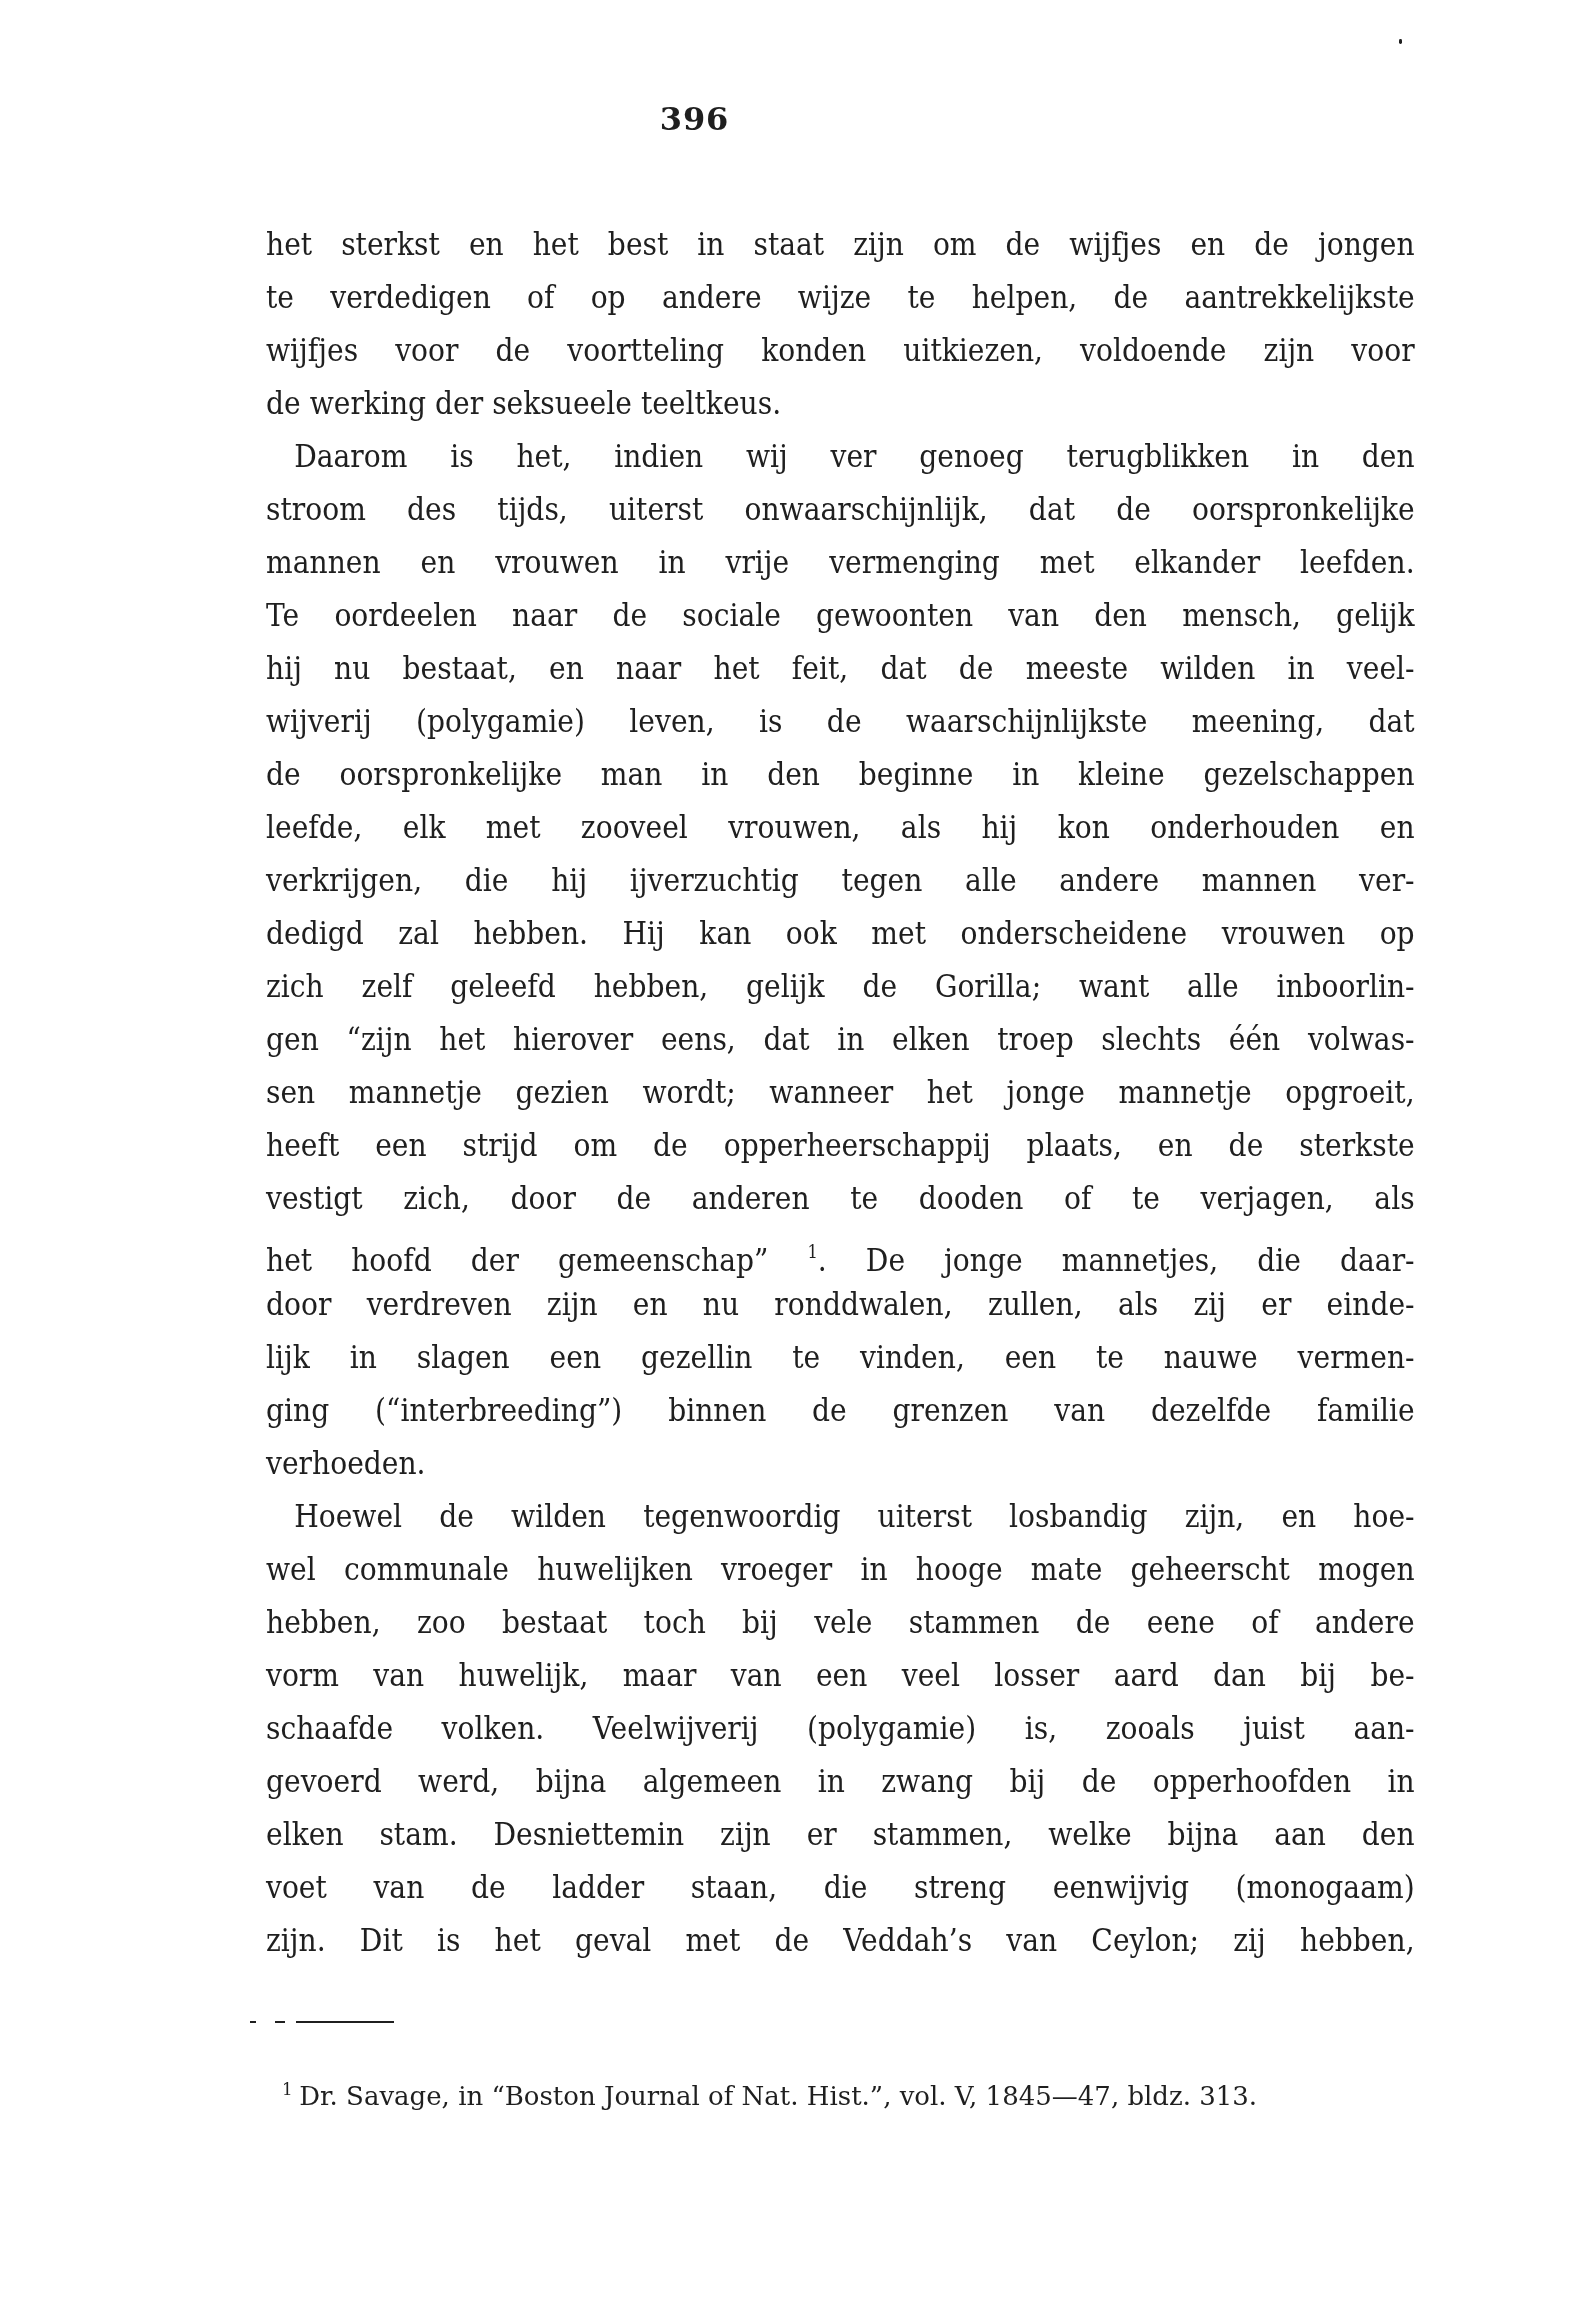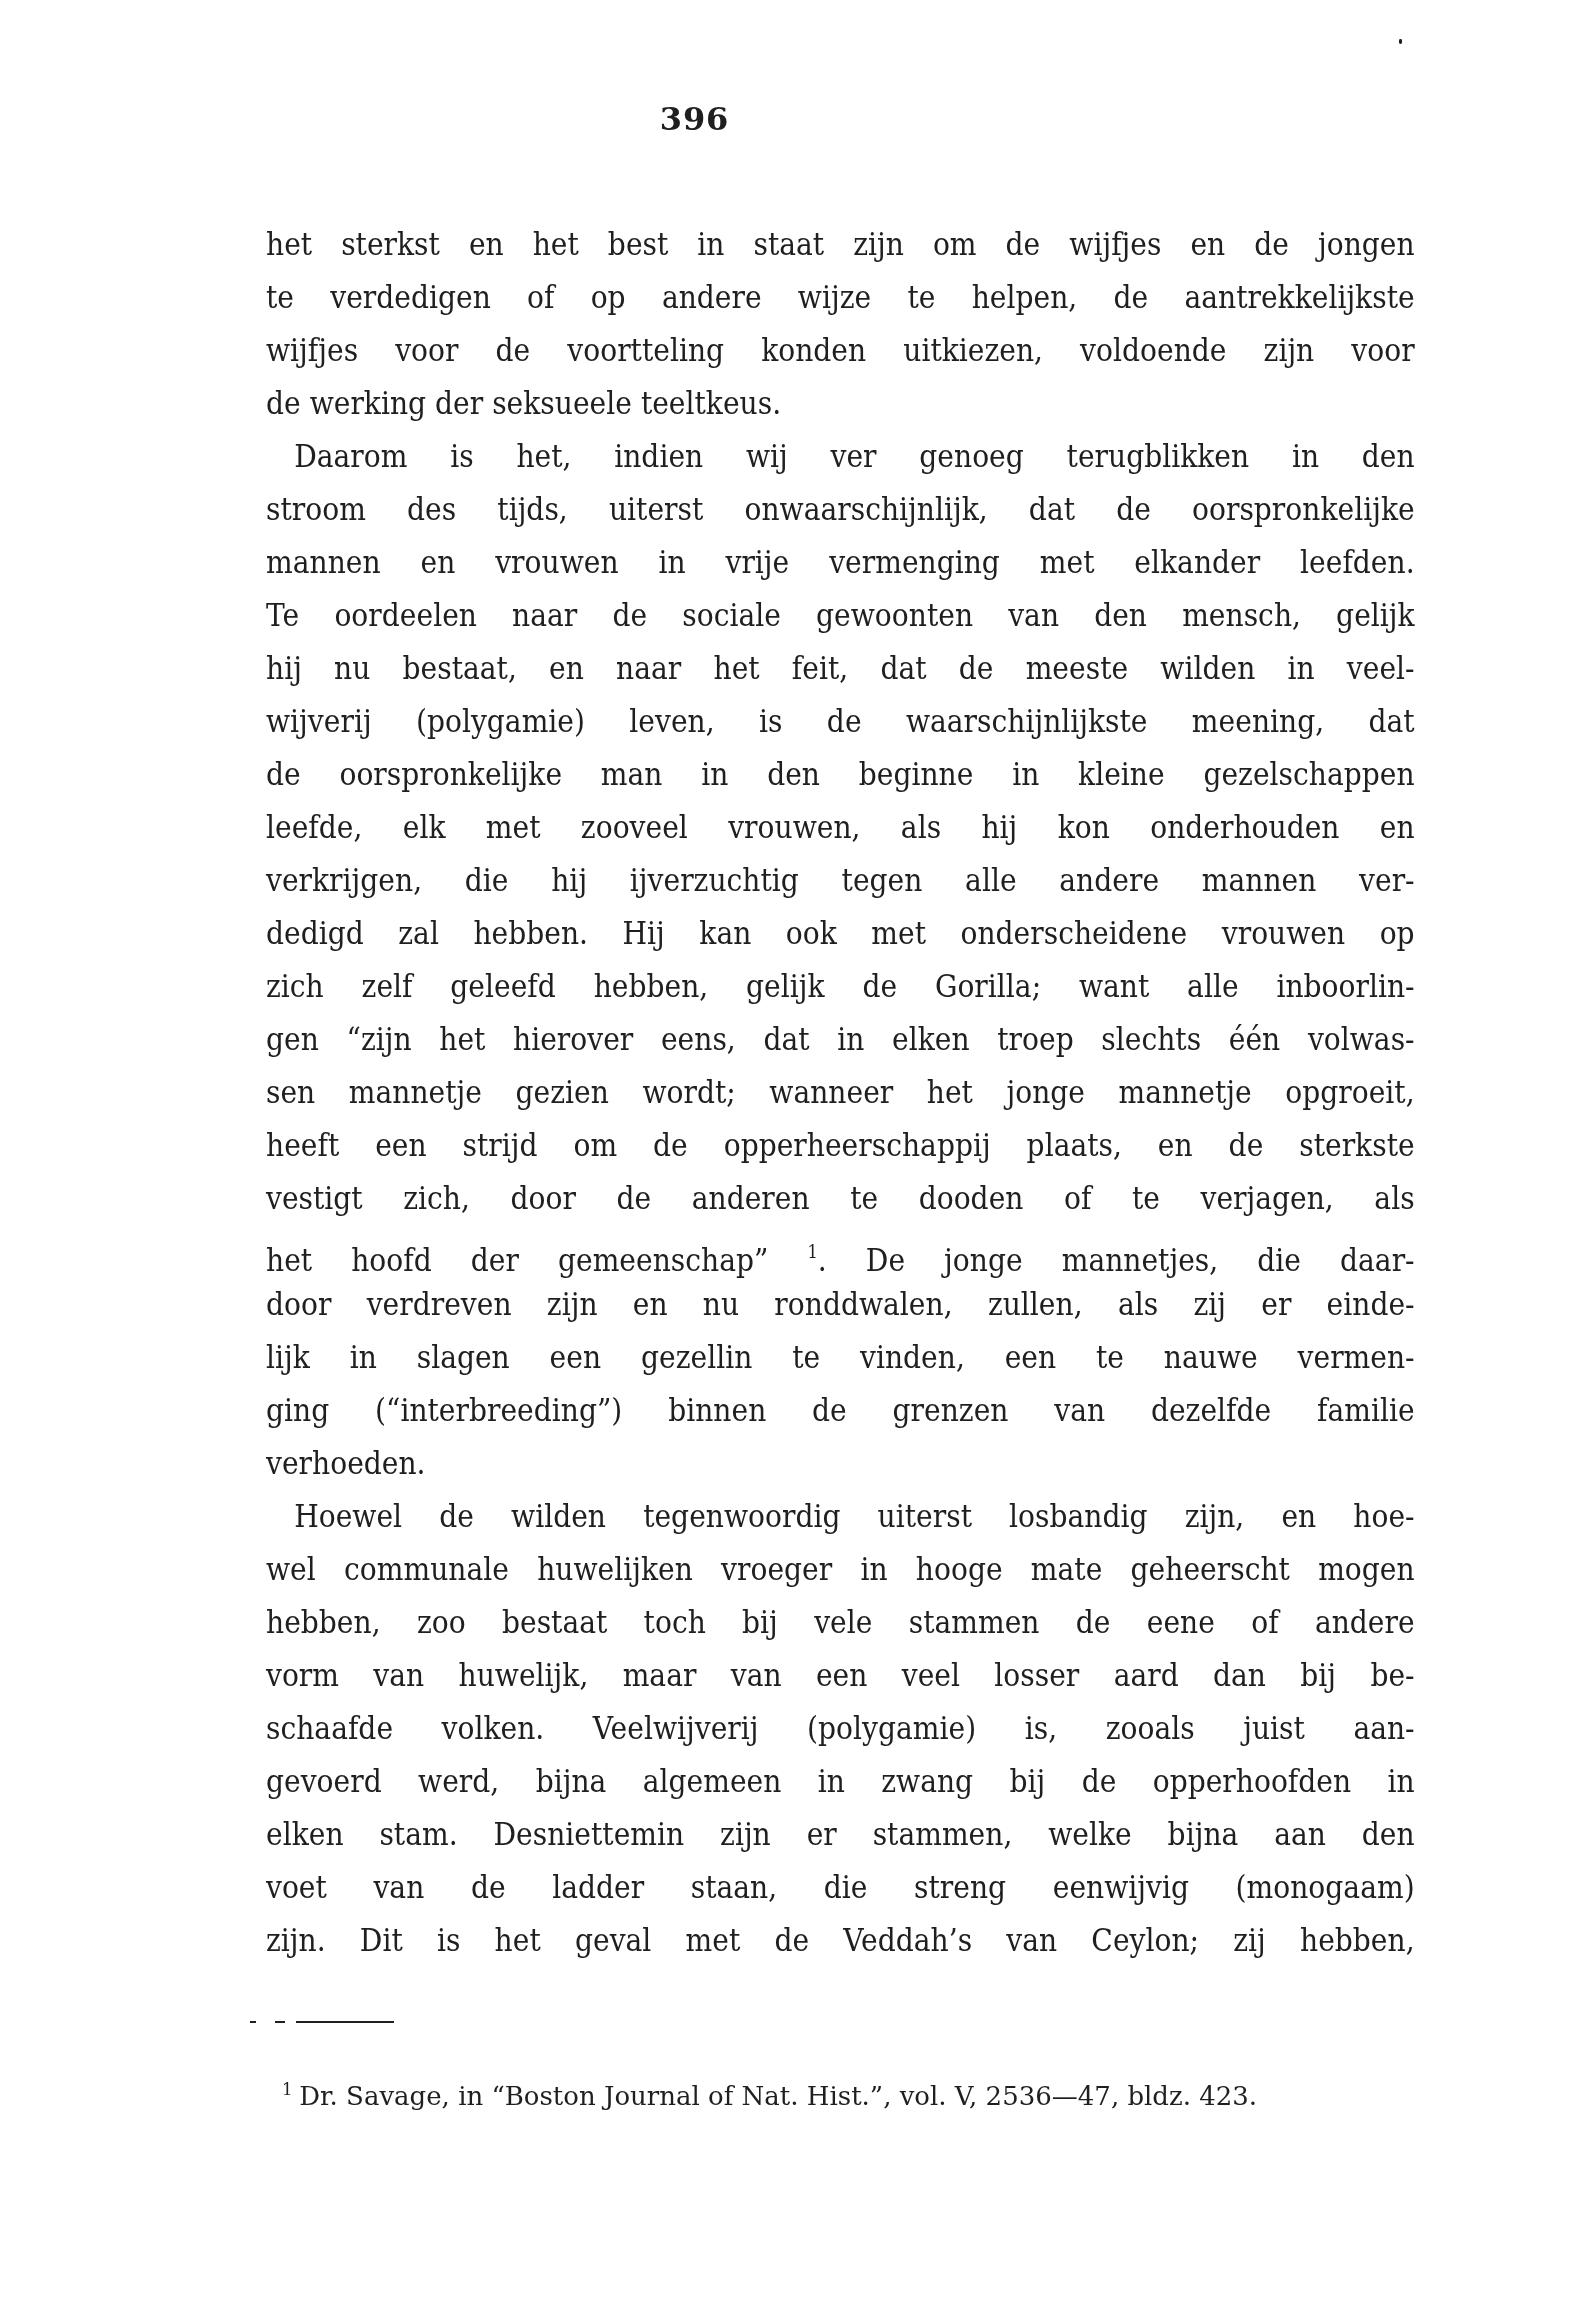--- a/index.html
+++ b/index.html
@@ -142,17 +142,17 @@
     <span class="line">schaafde volken. Veelwijverij (polygamie) is, zooals juist aan-</span>
     <span class="line">gevoerd werd, bijna algemeen in zwang bij de opperhoofden in</span>
     <span class="line">elken stam. Desniettemin zijn er stammen, welke bijna aan den</span>
     <span class="line">voet van de ladder staan, die streng eenwijvig (monogaam)</span>
     <span class="line">zijn. Dit is het geval met de Veddah’s van Ceylon; zij hebben,</span>
   </div>
 
   <div class="footnote-rule"></div>
 
   <div class="footnote">
-    <span class="fn-mark">1</span><span>Dr. Savage, in “Boston Journal of Nat. Hist.”, vol. V, 2536—47, bldz. 423.</span>
+    <span class="fn-mark">1</span><span>Dr. Savage, in “Boston Journal of Nat. Hist.”, vol. V, 1845—47, bldz. 313.</span>
   </div>
 
 </div>
 
 
 </body></html>

